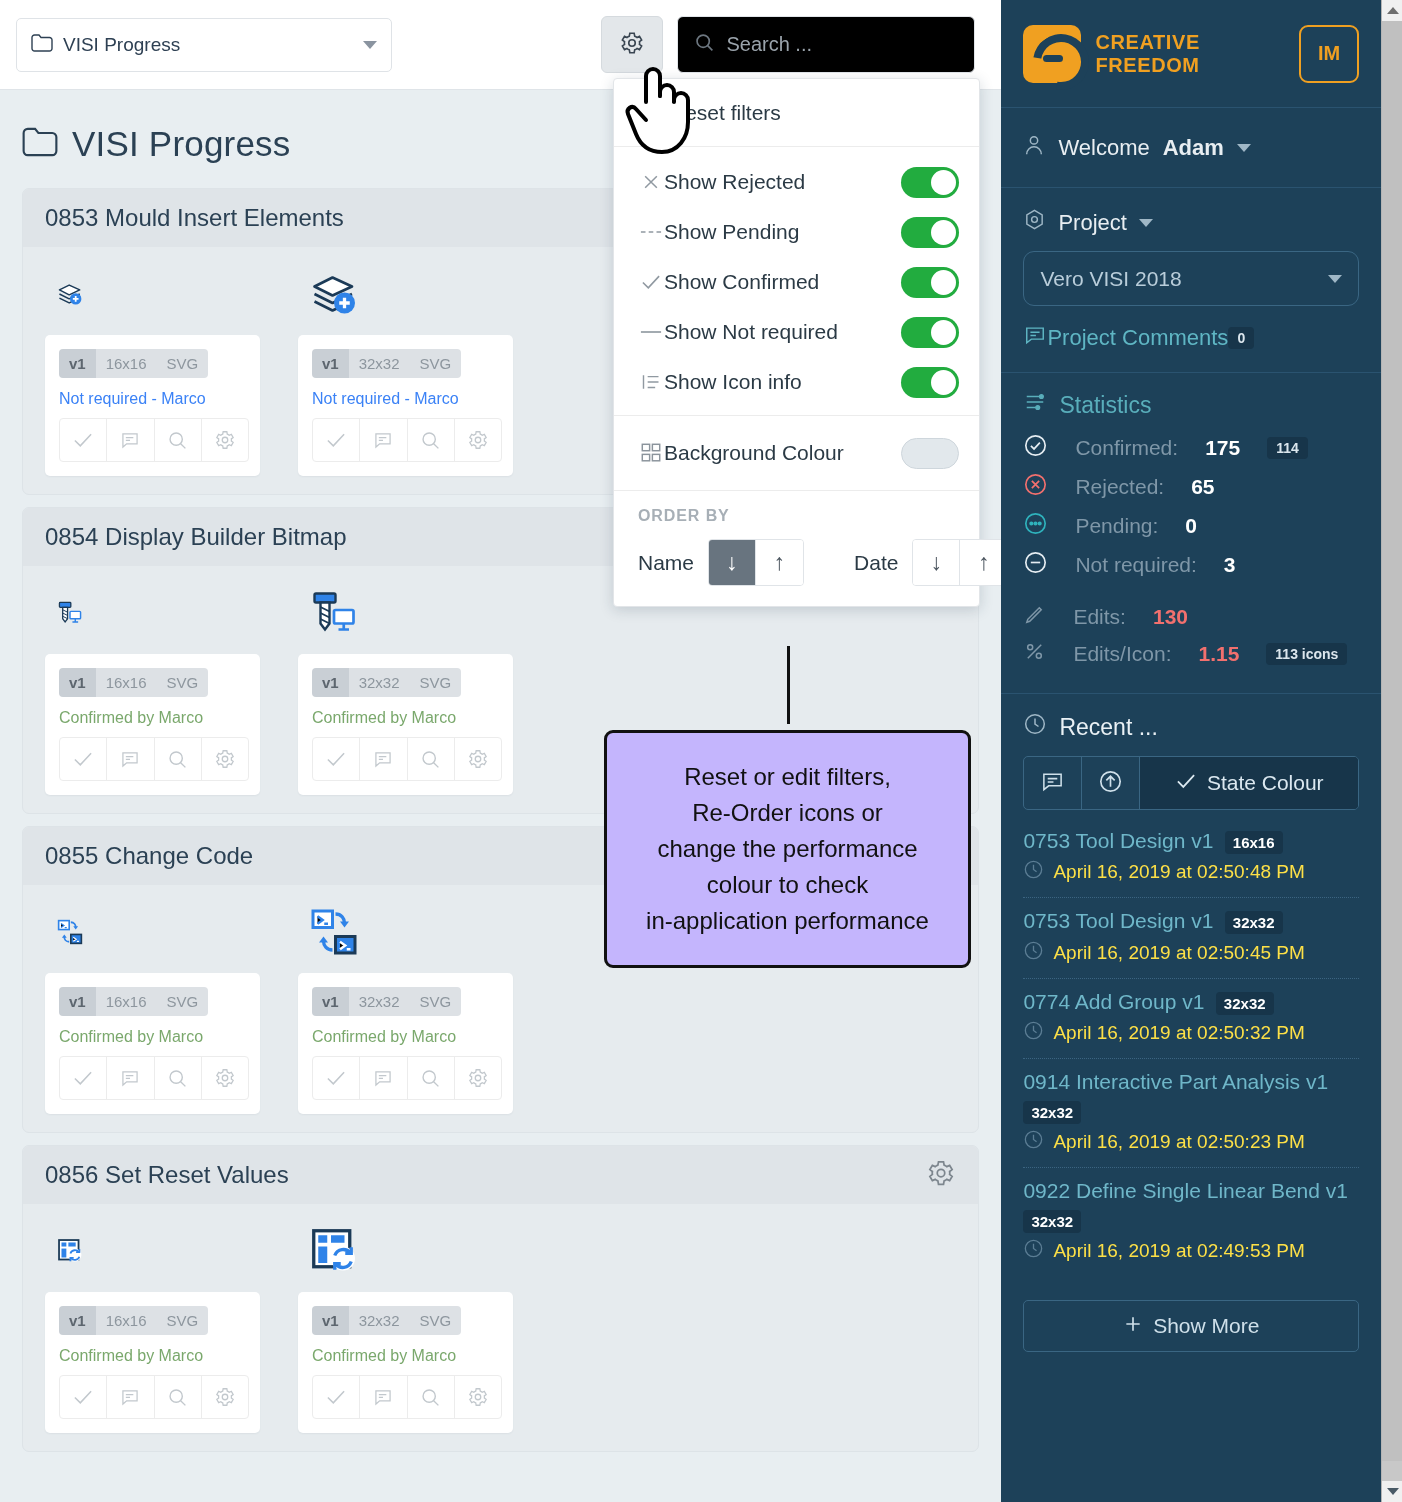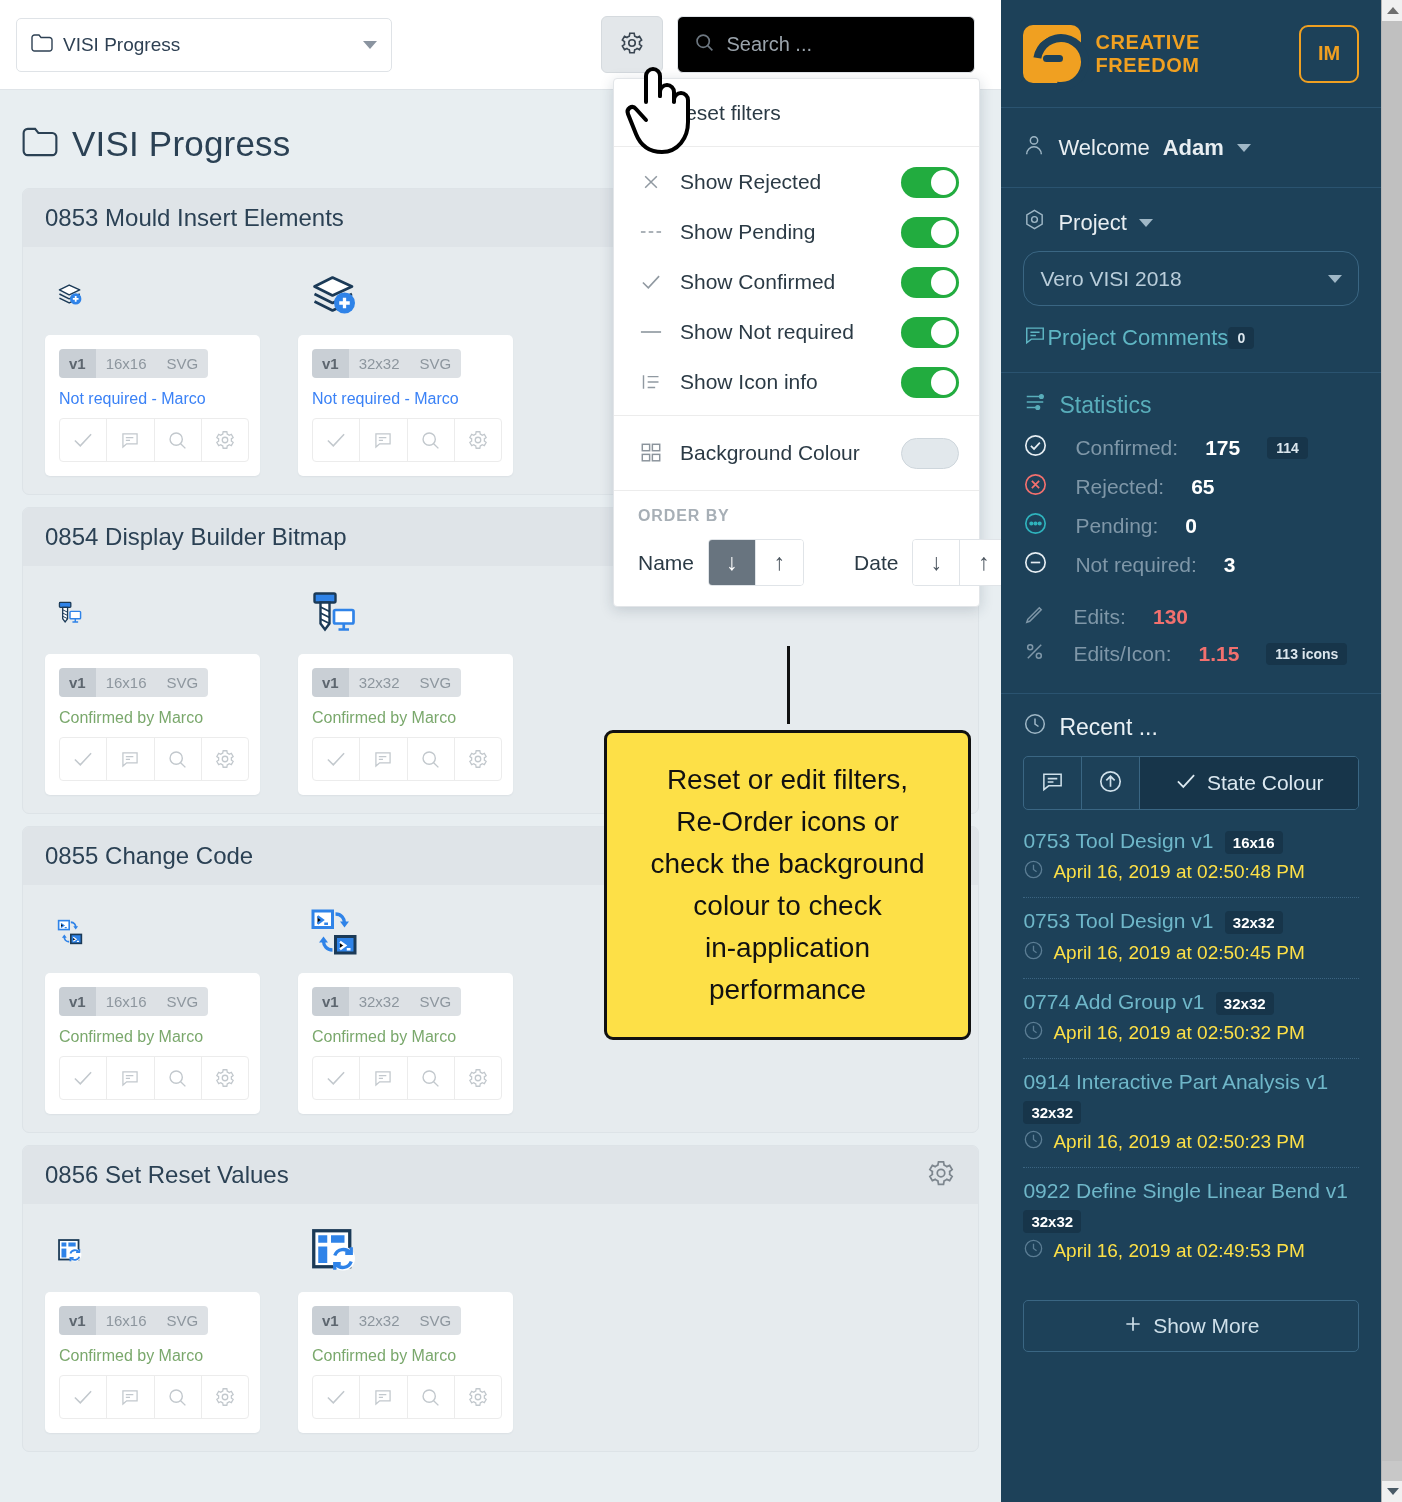--- a/index.html
+++ b/index.html
@@ -153,21 +153,21 @@
   }
   .fm-reset {
     height: 68px; display: flex; align-items: center;
     padding-left: 56px;
     font-size: 21px; color: #2b3a45;
     border-bottom: 1px solid #ececec;
   }
   .fm-list { padding: 10px 0 8px 0; border-bottom: 1px solid #ececec; }
   .fm-row {
     height: 50px; display: flex; align-items: center;
-    padding: 0 20px 0 24px; gap: 16px;
+    padding: 0 20px 0 24px; gap: 0;
   }
   .fm-ico { width: 26px; display: flex; justify-content: center; }
   .fm-lbl { flex: 1; font-size: 21px; color: #2b3a45; }
   .toggle {
     width: 58px; height: 31px; border-radius: 16px;
     background: #22ac3f; position: relative;
     flex-shrink: 0;
   }
   .toggle .knob {
     position: absolute; top: 3px; right: 3px;
@@ -198,26 +198,26 @@
 
   
   .callout-line {
     position: absolute; left: 787px; top: 646px;
     width: 3px; height: 78px; background: #111;
     z-index: 45;
   }
   .callout {
     position: absolute; left: 604px; top: 730px;
     width: 367px;
-    background: #fde047;
+    background: #c4b5fd;
     border: 3px solid #111;
     border-radius: 9px;
     padding: 26px 18px;
     text-align: center;
-    font-size: 28px; line-height: 1.5;
+    font-size: 24px; line-height: 1.5;
     color: #111;
     font-family: "Liberation Sans", sans-serif;
     z-index: 46;
   }
 
   
   .cursor { position: absolute; left: 624px; top: 62px; z-index: 60; }
 
   
   .sidebar {
@@ -261,21 +261,21 @@
     padding: 0 22px; border-bottom: 1px solid #2a5370;
     font-size: 22px;
   }
   .sb-welcome b { font-weight: bold; }
   .sb-sect { padding: 20px 22px 0 22px; }
   .sb-row-title {
     display: flex; align-items: center; gap: 12px;
     font-size: 22px; margin-bottom: 14px;
   }
   .proj-select {
-    height: 55px; border: 1px solid #3a6683; border-radius: 16px;
+    height: 55px; border: 1px solid #3a6683; border-radius: 11px;
     display: flex; align-items: center; padding: 15px 16px;
     font-size: 21px; color: #b9cdda;
   }
   .proj-select .sp { flex: 1; }
   .caret-down.light {
     border-top-color: #9fb7c6;
   }
   .sb-comments {
     display: flex; align-items: center; 
     padding: 18px 22px 20px 22px;
@@ -910,21 +910,21 @@
             </div>
           </div>
       </div>
     </div>
 
     <div class="callout-line"></div>
     <div class="callout">
       <div id="callout-text">
           <div>Reset or edit filters,</div>
           <div>Re-Order icons or</div>
-          <div>check the background</div>
+          <div>change the performance</div>
           <div>colour to check</div>
           <div>in-application performance</div>
         </div>
     </div>
 
     <div class="cursor">
       <svg width="70" height="96" viewBox="0 0 70 96">
         <path d="M22 40V14a7 7 0 0114 0v20" fill="#fff" stroke="#000" stroke-width="4" stroke-linecap="round"></path>
         <path d="M36 34v-4a7 7 0 0114 0v10" fill="#fff" stroke="#000" stroke-width="4" stroke-linecap="round"></path>
         <path d="M50 40v-2a7 7 0 0114 0v22c0 16-10 30-26 30-14 0-22-8-26-18L4 52c-2-5 4-10 8-5l10 11" fill="#fff" stroke="#000" stroke-width="4" stroke-linejoin="round" stroke-linecap="round"></path>

